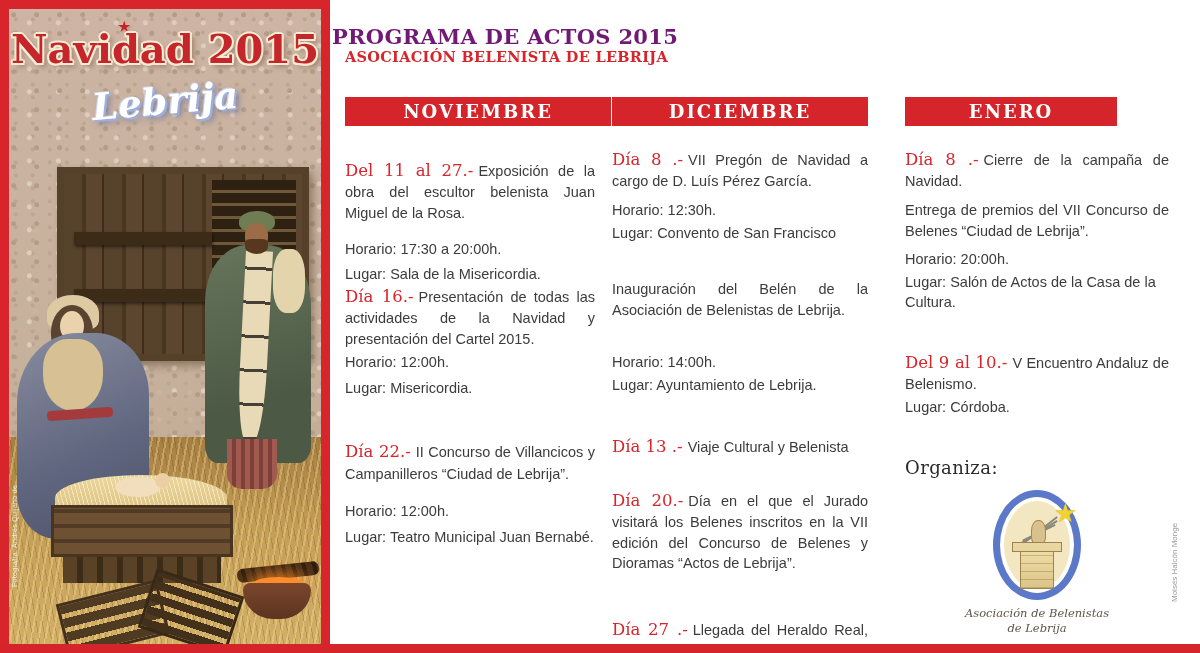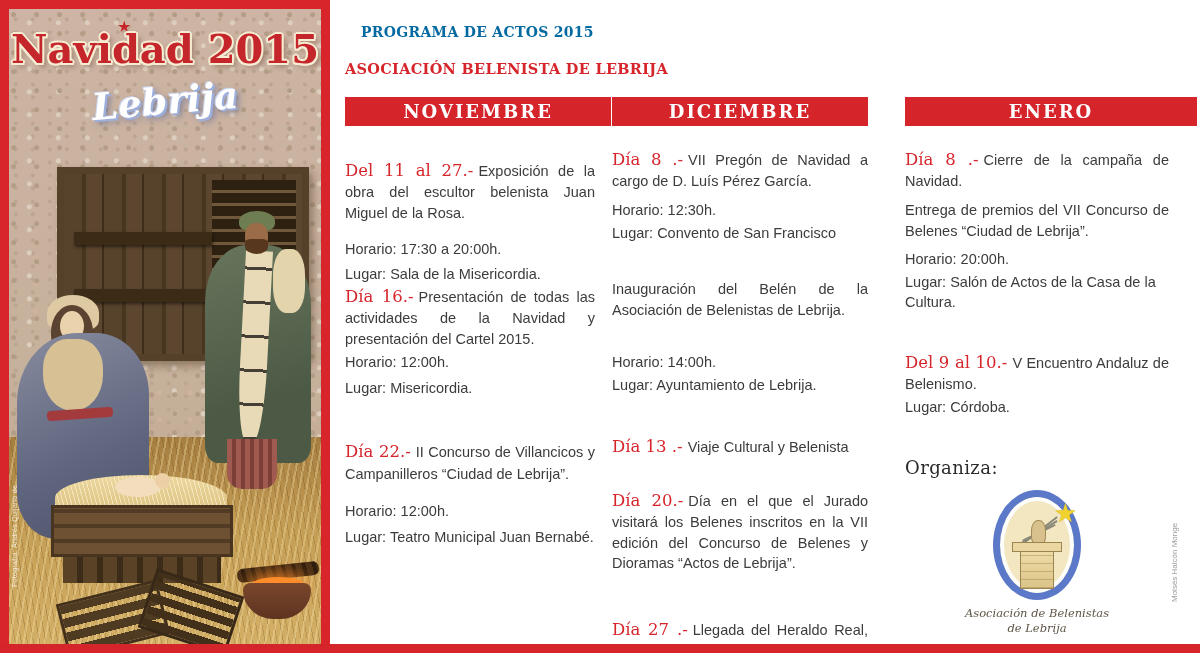--- a/index.html
+++ b/index.html
@@ -88,34 +88,34 @@
     background:repeating-linear-gradient(80deg,#4a3018 0 6px,#2f1d0d 6px 10px); border-radius:6px; }
   .fire-glow { position:absolute; left:244px; top:568px; width:50px; height:14px; background:#ff8c2a;
     border-radius:50%; box-shadow:0 0 14px 5px rgba(255,140,40,.7); }
   .fire-bowl { position:absolute; left:234px; top:574px; width:68px; height:36px;
     background:linear-gradient(#7a462c,#5d3420); border-radius:8px 8px 50% 50% / 8px 8px 90% 90%; }
 
   .photo-credit { position:absolute; left:2px; top:578px; transform:rotate(-90deg); transform-origin:left top;
     font-size:7px; color:rgba(255,255,255,.78); white-space:nowrap; letter-spacing:.3px; }
 
   
-  .main-title { position:absolute; left:361px; top:24px; font-family:"DejaVu Serif", serif;
-    font-weight:bold; font-size:14px; color:#0369a1; letter-spacing:.3px; }
-  .main-subtitle { position:absolute; left:345px; top:60px; font-family:"DejaVu Serif", serif;
+  .main-title { position:absolute; left:332px; top:24px; font-family:"DejaVu Serif", serif;
+    font-weight:bold; font-size:21px; color:#701a75; letter-spacing:.3px; }
+  .main-subtitle { position:absolute; left:345px; top:48px; font-family:"DejaVu Serif", serif;
     font-weight:bold; font-size:14.5px; color:#d6252b; letter-spacing:.3px; }
 
   .col { position:absolute; top:97px; }
   .col-nov { left:345px; width:250px; }
   .col-dic { left:612px; width:256px; }
   .col-ene { left:905px; width:264px; }
   .col-head { background:#d6242b; color:#fff; text-align:center; height:29px; line-height:29px;
     font-family:"DejaVu Serif", serif; font-weight:bold; font-size:18px; letter-spacing:2px; }
   .col-nov .col-head { width:266px; }
   .col-dic .col-head { width:256px; }
-  .col-ene .col-head { width:292px; }
+  .col-ene .col-head { width:212px; }
 
   .event { text-align:justify; font-size:14.5px; line-height:1.42; }
   .date { font-family:"DejaVu Serif", serif; color:#d6252b; font-size:16.5px; margin-right:5px; }
   .detail { font-size:14.5px; line-height:1.42; margin-top:5px; }
   .para2 { text-align:justify; font-size:14.5px; line-height:1.42; margin-top:8px; }
 
   .mt22{margin-top:22px;} .mt33{margin-top:33px;} .mt34{} .mt42{margin-top:42px;}
   .mt15{margin-top:15px;} .mt3{margin-top:3px;} .mt17{margin-top:17px;} .mt36{margin-top:36px;}
   .mt32{margin-top:32px;} .mt40{margin-top:40px;} .mt30{margin-top:30px;} .mt44{margin-top:44px;} .mt38{margin-top:38px;} .mt8{margin-top:8px;} .mt6{margin-top:2px;}
 

